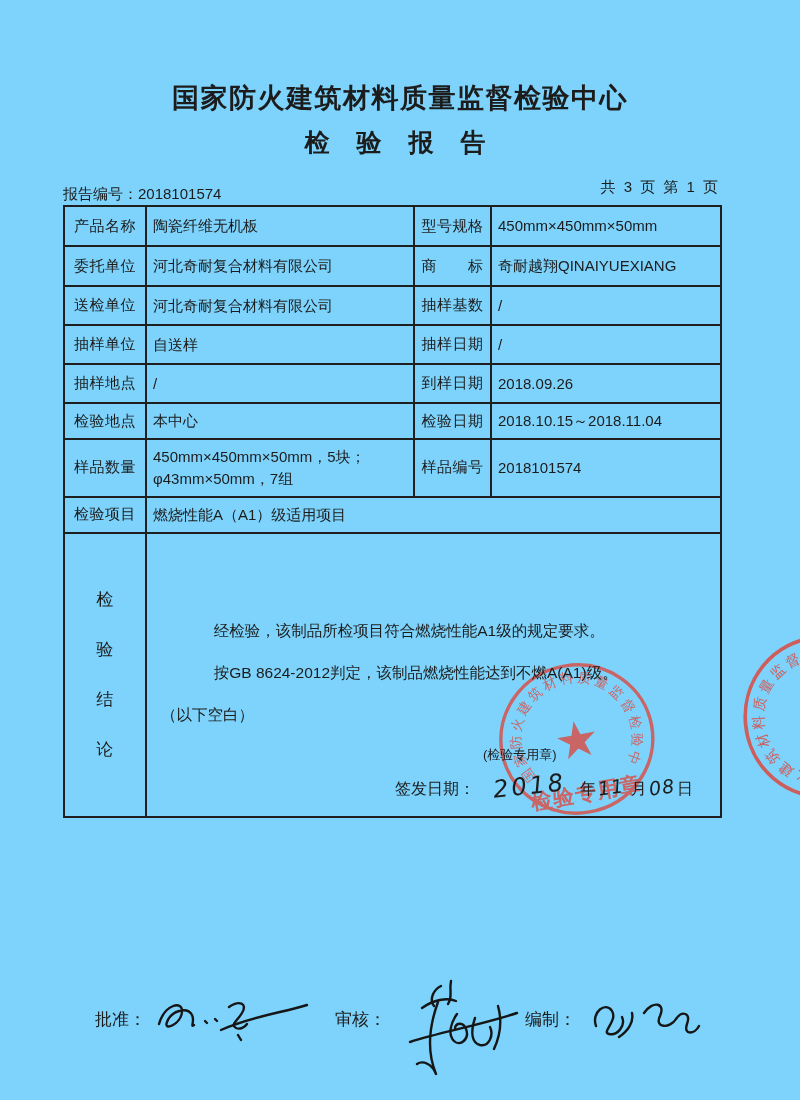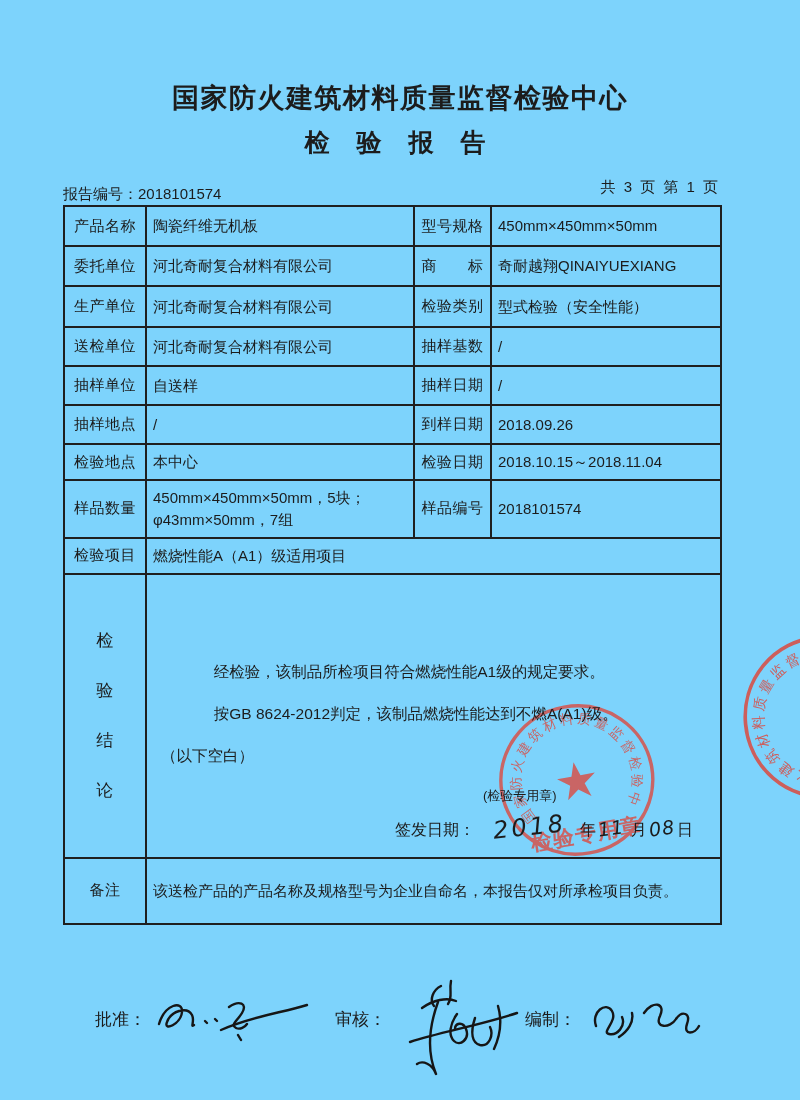--- a/index.html
+++ b/index.html
@@ -112,26 +112,20 @@
         <td class="lab">产品名称</td>
         <td class="val">陶瓷纤维无机板</td>
         <td class="lab">型号规格</td>
         <td class="val">450mm×450mm×50mm</td>
       </tr>
       <tr class="h40">
         <td class="lab">委托单位</td>
         <td class="val">河北奇耐复合材料有限公司</td>
         <td class="lab">商　　标</td>
         <td class="val">奇耐越翔QINAIYUEXIANG</td>
-      </tr>
-      <tr class="h41">
-        <td class="lab">生产单位</td>
-        <td class="val">河北奇耐复合材料有限公司</td>
-        <td class="lab">检验类别</td>
-        <td class="val">型式检验（安全性能）</td>
       </tr>
       <tr class="h39">
         <td class="lab">送检单位</td>
         <td class="val">河北奇耐复合材料有限公司</td>
         <td class="lab">抽样基数</td>
         <td class="val">/</td>
       </tr>
       <tr class="h39">
         <td class="lab">抽样单位</td>
         <td class="val">自送样</td>
@@ -181,24 +175,20 @@
           <svg class="seal-svg seal-main" width="160" height="160" viewBox="0 0 160 160" opacity="0.8">
             <ellipse class="seal-ring" cx="80" cy="79" rx="76" ry="74" stroke="#dc4a40"></ellipse>
             <path id="arcMain" d="M 34.1,110.1 A 56,56 0 1 1 125.9,110.1" fill="none"></path>
             <text class="seal-text" font-size="13.5" letter-spacing="3">
               <textPath href="#arcMain">国家防火建筑材料质量监督检验中心</textPath>
             </text>
             <text class="seal-text" x="80" y="97" font-size="50" text-anchor="middle">★</text>
             <text class="seal-text seal-inner" x="80" y="141" font-size="21" letter-spacing="1.5" text-anchor="middle">检验专用章</text>
           </svg>
         </td>
-      </tr>
-      <tr class="h66">
-        <td class="lab">备注</td>
-        <td class="val" colspan="3">该送检产品的产品名称及规格型号为企业自命名，本报告仅对所承检项目负责。</td>
       </tr>
     </tbody>
   </table>
 
   <svg class="seal-svg edge-seal" width="172" height="168" viewBox="0 0 160 160">
     <ellipse class="seal-ring" cx="80" cy="79" rx="76" ry="74" stroke="#dc4a40"></ellipse>
     <path id="arcEdge" d="M 34.1,110.1 A 56,56 0 1 1 125.9,110.1" fill="none"></path>
     <text class="seal-text" font-size="13.5" letter-spacing="3">
       <textPath href="#arcEdge">国家防火建筑材料质量监督检验中心</textPath>
     </text>

